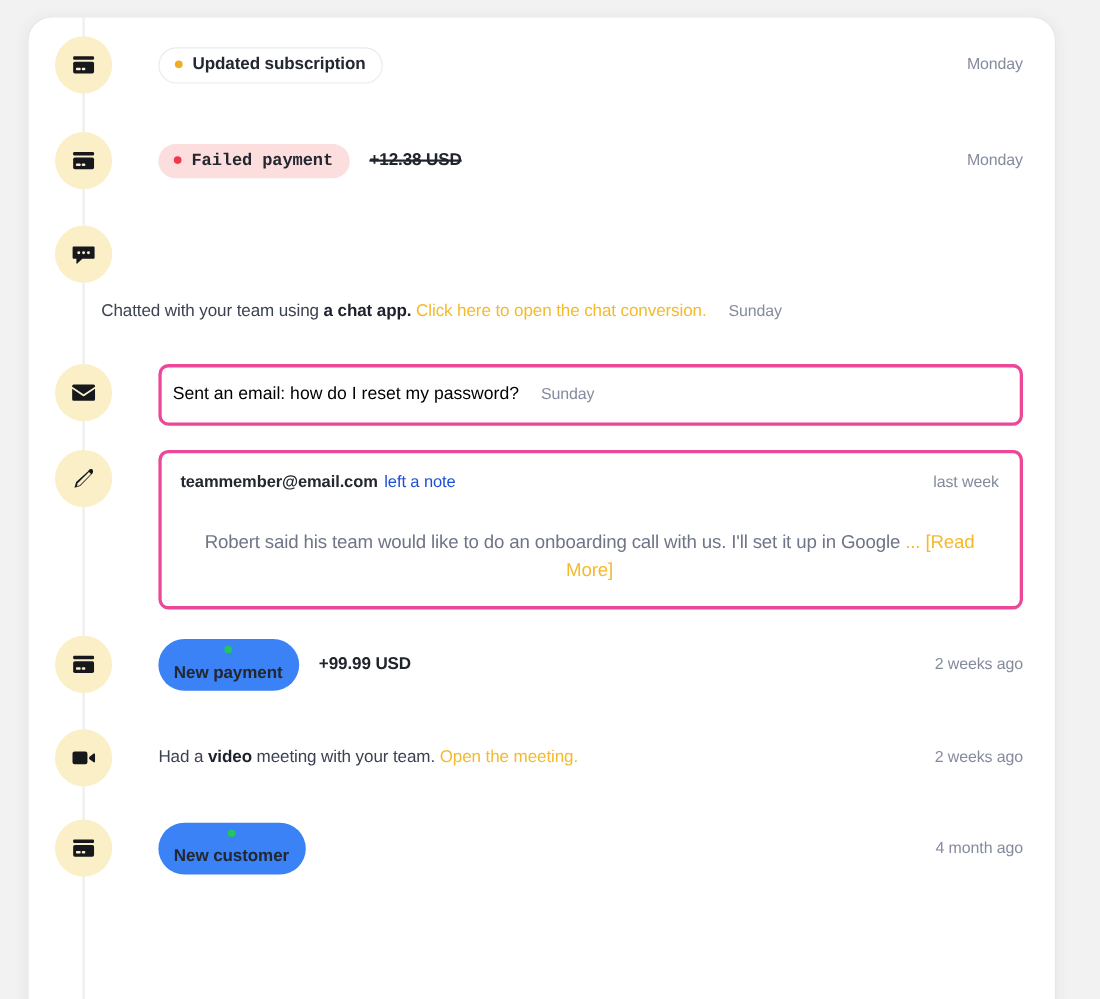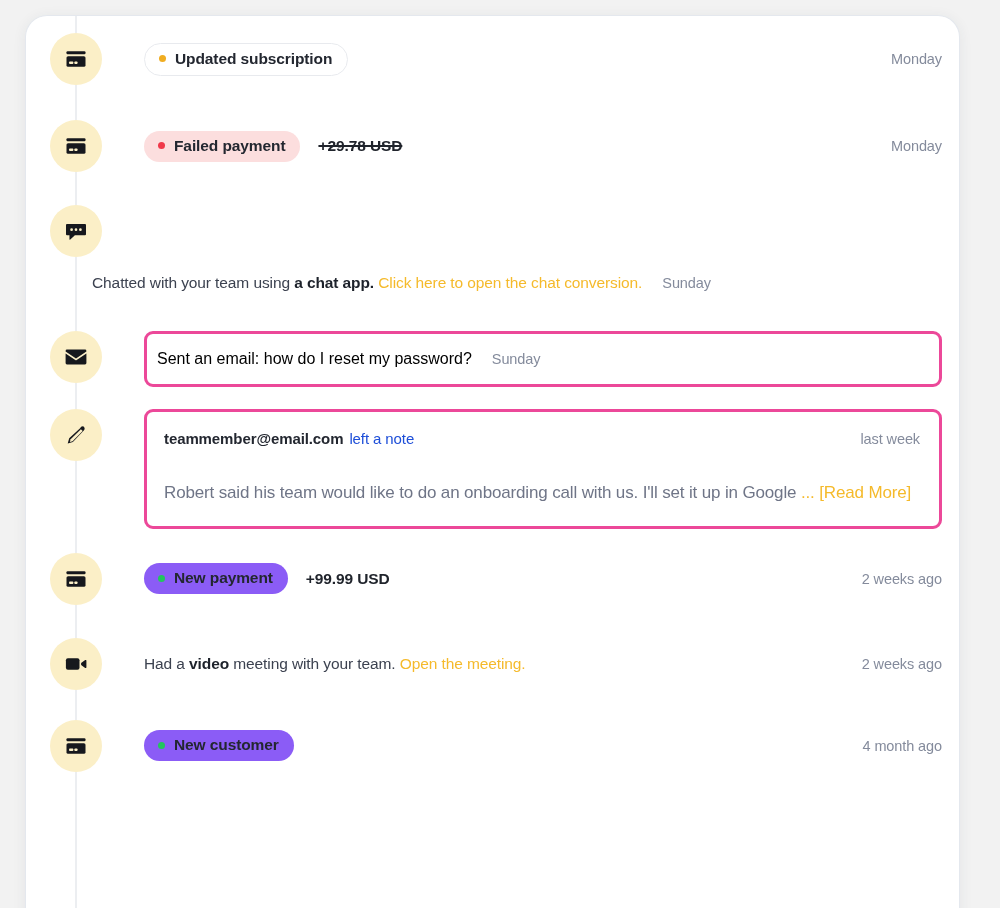--- a/index.html
+++ b/index.html
@@ -45,21 +45,22 @@
     left: 0; top: 0; right: 0;
     padding-top: 17px;
   }
 
   .row {
     position: relative;
     display: flex;
     align-items: flex-start;
     min-height: 52px;
     padding-left: 24px;
-    padding-right: 0;
+    padding-right: 12px;
+    text-align: center;
   }
 
   
   .avatar {
     flex: 0 0 auto;
     width: 52px;
     height: 52px;
     border-radius: 50%;
     background: #fbefc7;
     display: flex;
@@ -100,22 +101,22 @@
     color: #232730;
     letter-spacing: -0.1px;
     white-space: nowrap;
   }
   .pill .dot {
     width: 7px; height: 7px;
     border-radius: 50%;
     flex: 0 0 auto;
   }
   .pill.neutral { background: #ffffff; border: 1px solid #e8eaee; }
-  .pill.danger  { background: #fcdede; }
-  .pill.success { background: #8b5cf6; }
+  .pill.danger  { background: #fcdede; font-family: Liberation Mono, monospace; }
+  .pill.success { background: #3b82f6; flex-direction: column; }
 
   
   .amount {
     font-size: 15.5px;
     font-weight: 700;
     color: #20242c;
     white-space: nowrap;
     letter-spacing: -0.1px;
   }
   .amount.struck { text-decoration: line-through; text-decoration-thickness: 1.5px; }
@@ -225,21 +226,21 @@
               <rect x="10.4" y="14.6" width="3.1" height="2.3" rx="0.7" fill="#fbefc7"></rect>
             </svg>
           </span>
         </div>
         <div class="content">
           <div class="content-inner">
             <span class="pill danger">
               <span class="dot" style="background: rgb(240, 57, 74);"></span>
               <span>Failed payment</span>
             </span>
-            <span class="amount struck">+29.78 USD</span>
+            <span class="amount struck">+12.38 USD</span>
           </div>
           <div class="stamp">Monday</div>
         </div>
       </div>
       <div class="row" style="margin-bottom: 22px; flex-direction: column;">
         <div class="avatar">
           <span>
             <svg width="24" height="24" viewBox="0 0 24 24" fill="#16181d">
               <path d="M3 5.1h18a1 1 0 0 1 1 1v9.2a1 1 0 0 1-1 1H10.9l-4.6 4.3a.5.5 0 0 1-.85-.37V16.3H3a1 1 0 0 1-1-1V6.1a1 1 0 0 1 1-1z"></path>
               <circle cx="7.6" cy="10.7" r="1.35" fill="#fbefc7"></circle>

